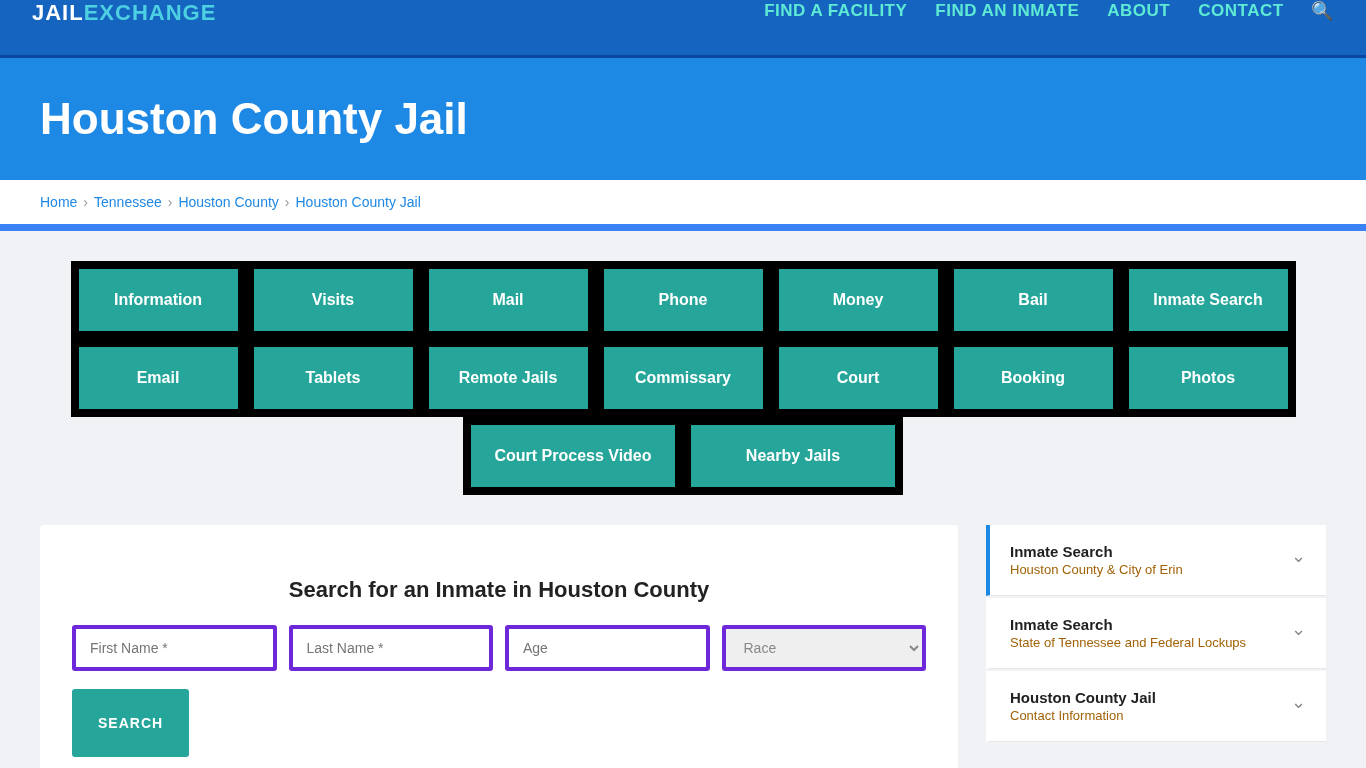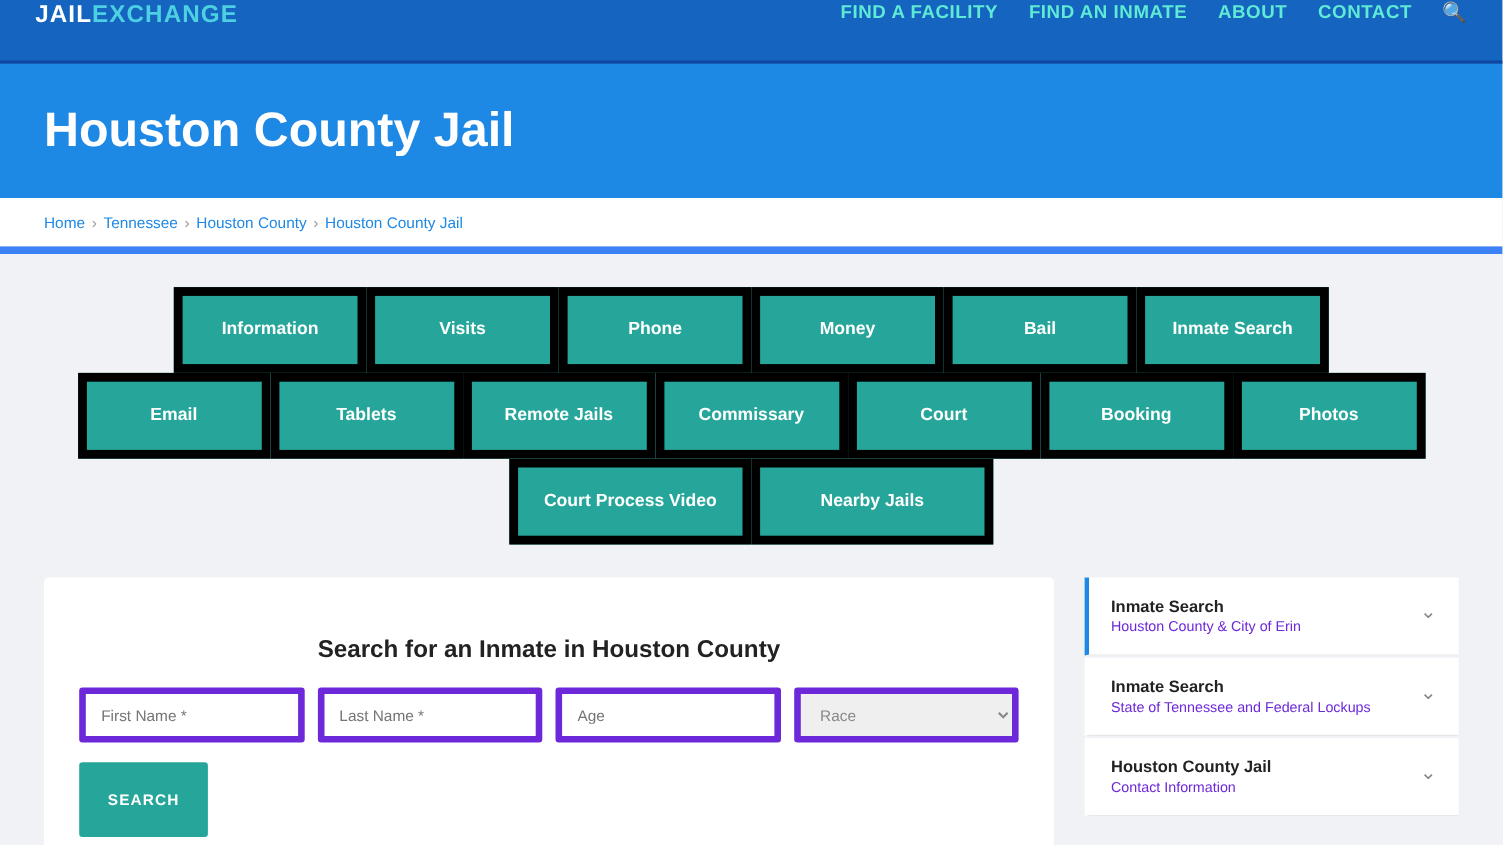--- a/index.html
+++ b/index.html
@@ -114,21 +114,21 @@
       color: #222;
       margin-top: 16px;
     }
     .search-fields {
       display: flex;
       gap: 12px;
       margin-bottom: 18px;
       flex-wrap: wrap;
     }
     .search-fields input, .search-fields select {
-      border: 6px solid #6d28d9;
+      border: 4px solid #6d28d9;
       border-radius: 3px;
       padding: 10px 14px;
       font-size: 14px;
       color: #888;
       flex: 1;
       min-width: 100px;
     }
     .search-btn {
       background: #26a69a;
       color: #fff;
@@ -178,21 +178,21 @@
       border-left: 4px solid #1e88e5;
     }
     .sidebar-item .sidebar-text {}
     .sidebar-item .sidebar-title {
       font-size: 15px;
       font-weight: 700;
       color: #222;
     }
     .sidebar-item .sidebar-subtitle {
       font-size: 13px;
-      color: #6d28d9;
+      color: #a16207;
       margin-top: 2px;
     }
     .sidebar-item .chevron {
       font-size: 18px;
       color: #888;
       margin-left: 10px;
       margin-top: 2px;
     }
 
     .sidebar-item-active {
@@ -234,20 +234,21 @@
   <span class="sep">›</span>
   <a href="#">Houston County Jail</a>
 </div>
 
 <div class="content-wrapper">
 
   <div class="btn-grid">
     <div class="btn-grid-row">
       <button class="grid-btn">Information</button>
       <button class="grid-btn">Visits</button>
+      <button class="grid-btn">Mail</button>
       <button class="grid-btn">Phone</button>
       <button class="grid-btn">Money</button>
       <button class="grid-btn">Bail</button>
       <button class="grid-btn">Inmate Search</button>
     </div>
     <div class="btn-grid-row">
       <button class="grid-btn">Email</button>
       <button class="grid-btn">Tablets</button>
       <button class="grid-btn">Remote Jails</button>
       <button class="grid-btn">Commissary</button>

